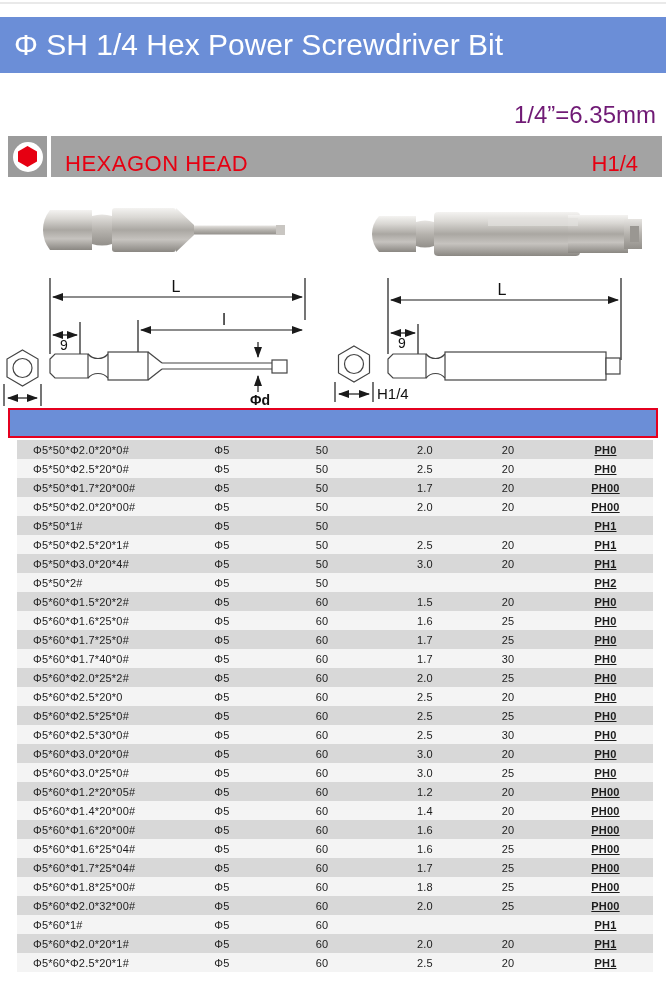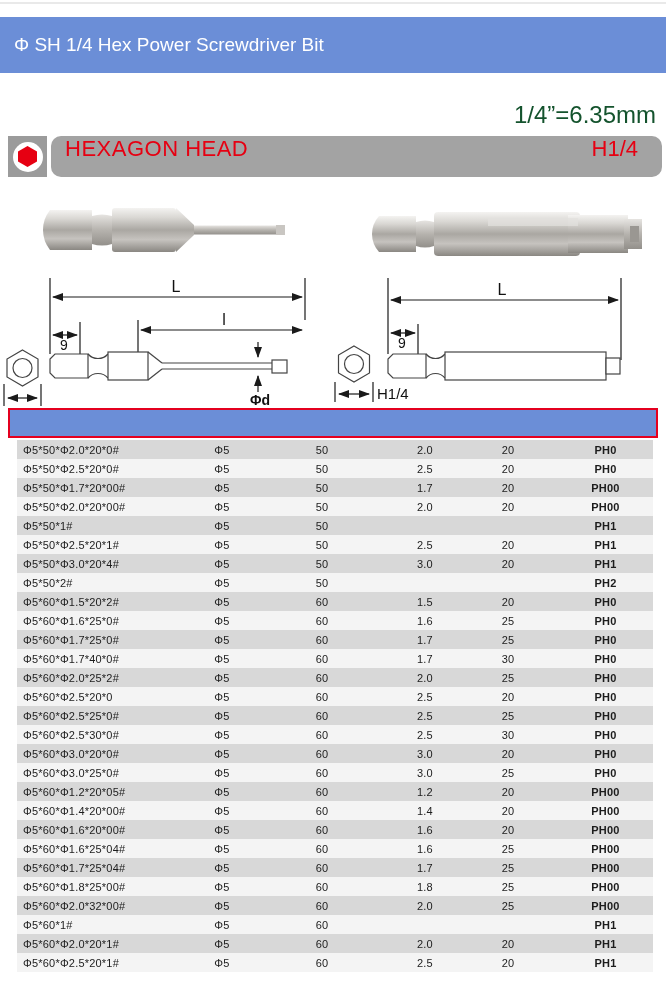--- a/index.html
+++ b/index.html
@@ -2,54 +2,54 @@
 <html><head>
 <meta charset="utf-8">
 <style>
   html,body{margin:0;padding:0;}
   body{background:#ffffff;font-family:"Liberation Sans",sans-serif;}
   .page{position:relative;width:666px;height:994px;background:#fff;overflow:hidden;}
 
   .top-rule{position:absolute;left:0;top:2px;width:666px;height:2px;background:#e9e9e9;}
 
   .title-bar{position:absolute;left:0;top:17px;width:666px;height:56px;background:#6b8ed7;
-    color:#ffffff;font-size:19px;line-height:56px;padding-left:14px;box-sizing:border-box;white-space:nowrap;}
-
-  .conversion{position:absolute;top:101px;right:10px;font-size:24px;color:#14532d;}
+    color:#ffffff;font-size:30px;line-height:56px;padding-left:14px;box-sizing:border-box;white-space:nowrap;}
+
+  .conversion{position:absolute;top:101px;right:10px;font-size:24px;color:#701a75;}
 
   .section-icon{position:absolute;left:8px;top:136px;width:39px;height:41px;background:#9b9b9b;
     display:flex;align-items:center;justify-content:center;}
   .section-icon .circle{width:30px;height:30px;background:#fff;border-radius:50%;
     display:flex;align-items:center;justify-content:center;}
   .section-icon .hex{width:19px;height:21px;background:#e60012;
     clip-path:polygon(50% 0,100% 26%,100% 74%,50% 100%,0 74%,0 26%);}
 
   .section-bar{position:absolute;left:51px;top:136px;width:611px;height:41px;background:#a3a3a3;
-    display:flex;align-items:flex-start;justify-content:space-between;
-    padding:0 24px 0 14px;box-sizing:border-box;border-radius:10px;}
+    display:flex;align-items:flex-end;justify-content:space-between;
+    padding:0 24px 0 14px;box-sizing:border-box;}
   .section-bar .lbl{color:#e60012;font-size:22px;letter-spacing:0.5px;}
   .section-bar .code{color:#e60012;font-size:22px;}
 
   .photo-left{position:absolute;left:38px;top:198px;}
   .photo-right{position:absolute;left:368px;top:202px;}
   .diagram-left{position:absolute;left:0px;top:276px;}
   .diagram-right{position:absolute;left:330px;top:276px;}
   svg text{font-family:"Liberation Sans",sans-serif;fill:#111;}
 
   .table-header{position:absolute;left:8px;top:408px;width:650px;height:30px;
     background:#6b8ed7;border:2px solid #e4001f;box-sizing:border-box;}
 
   .spec-table{position:absolute;left:17px;top:440px;width:636px;}
   .row{display:grid;grid-template-columns:175px 60px 140px 66px 100px 95px;
     height:19px;align-items:center;font-size:11px;color:#1c1c1c;}
   .row:nth-child(odd){background:#d8d8d8;}
   .row:nth-child(even){background:#f4f4f4;}
   .c{text-align:center;letter-spacing:0.2px;white-space:nowrap;}
-  .c.model{text-align:left;padding-left:6px;}
-  .c.point{font-weight:700;}
+  .c.model{text-align:left;padding-left:16px;}
+  .c.point{font-weight:700;text-decoration:underline;}
 </style>
 </head>
 <body>
 
 <div class="page">
 
   <div class="top-rule"></div>
 
   <div class="title-bar">
     <span>Φ SH 1/4 Hex Power Screwdriver Bit</span>

